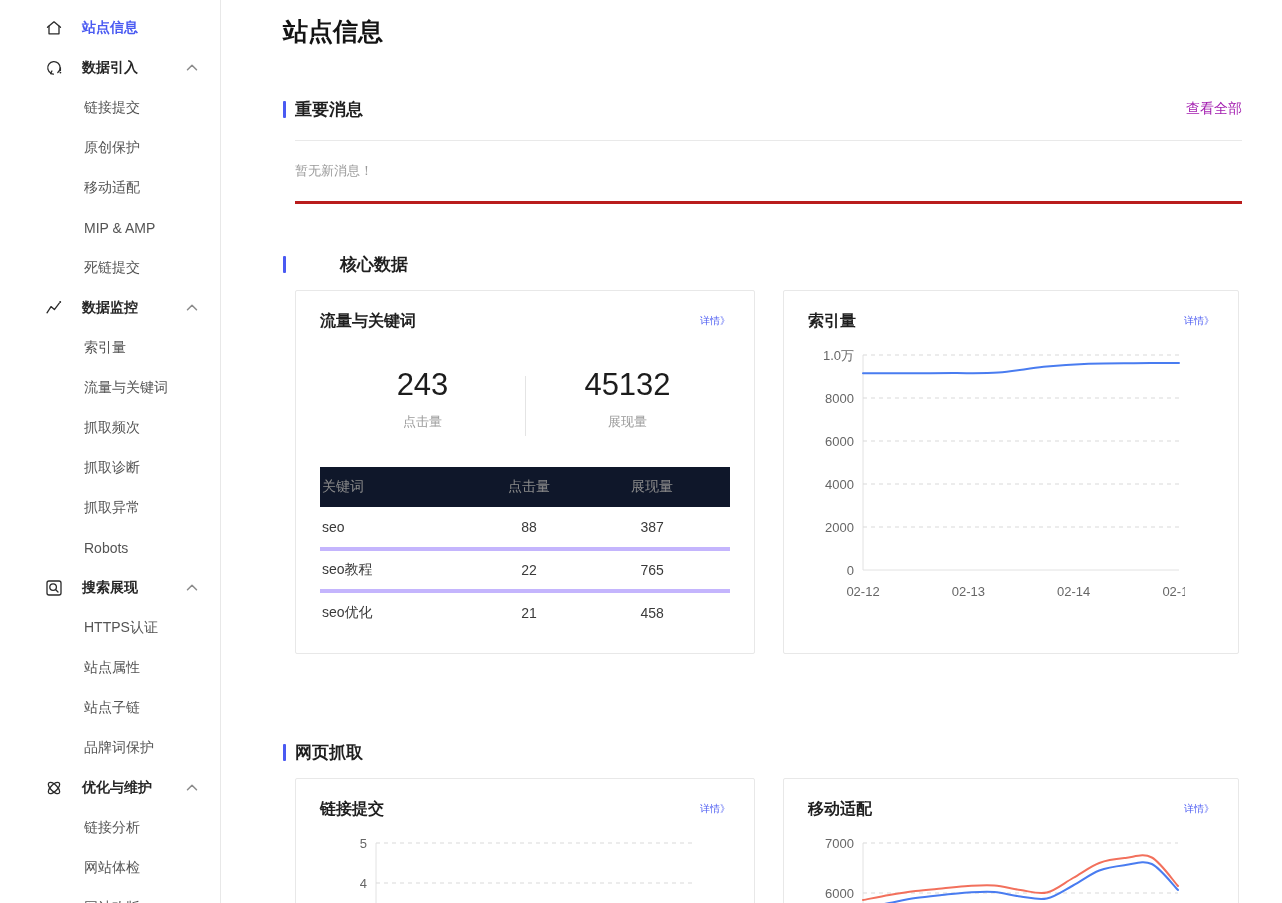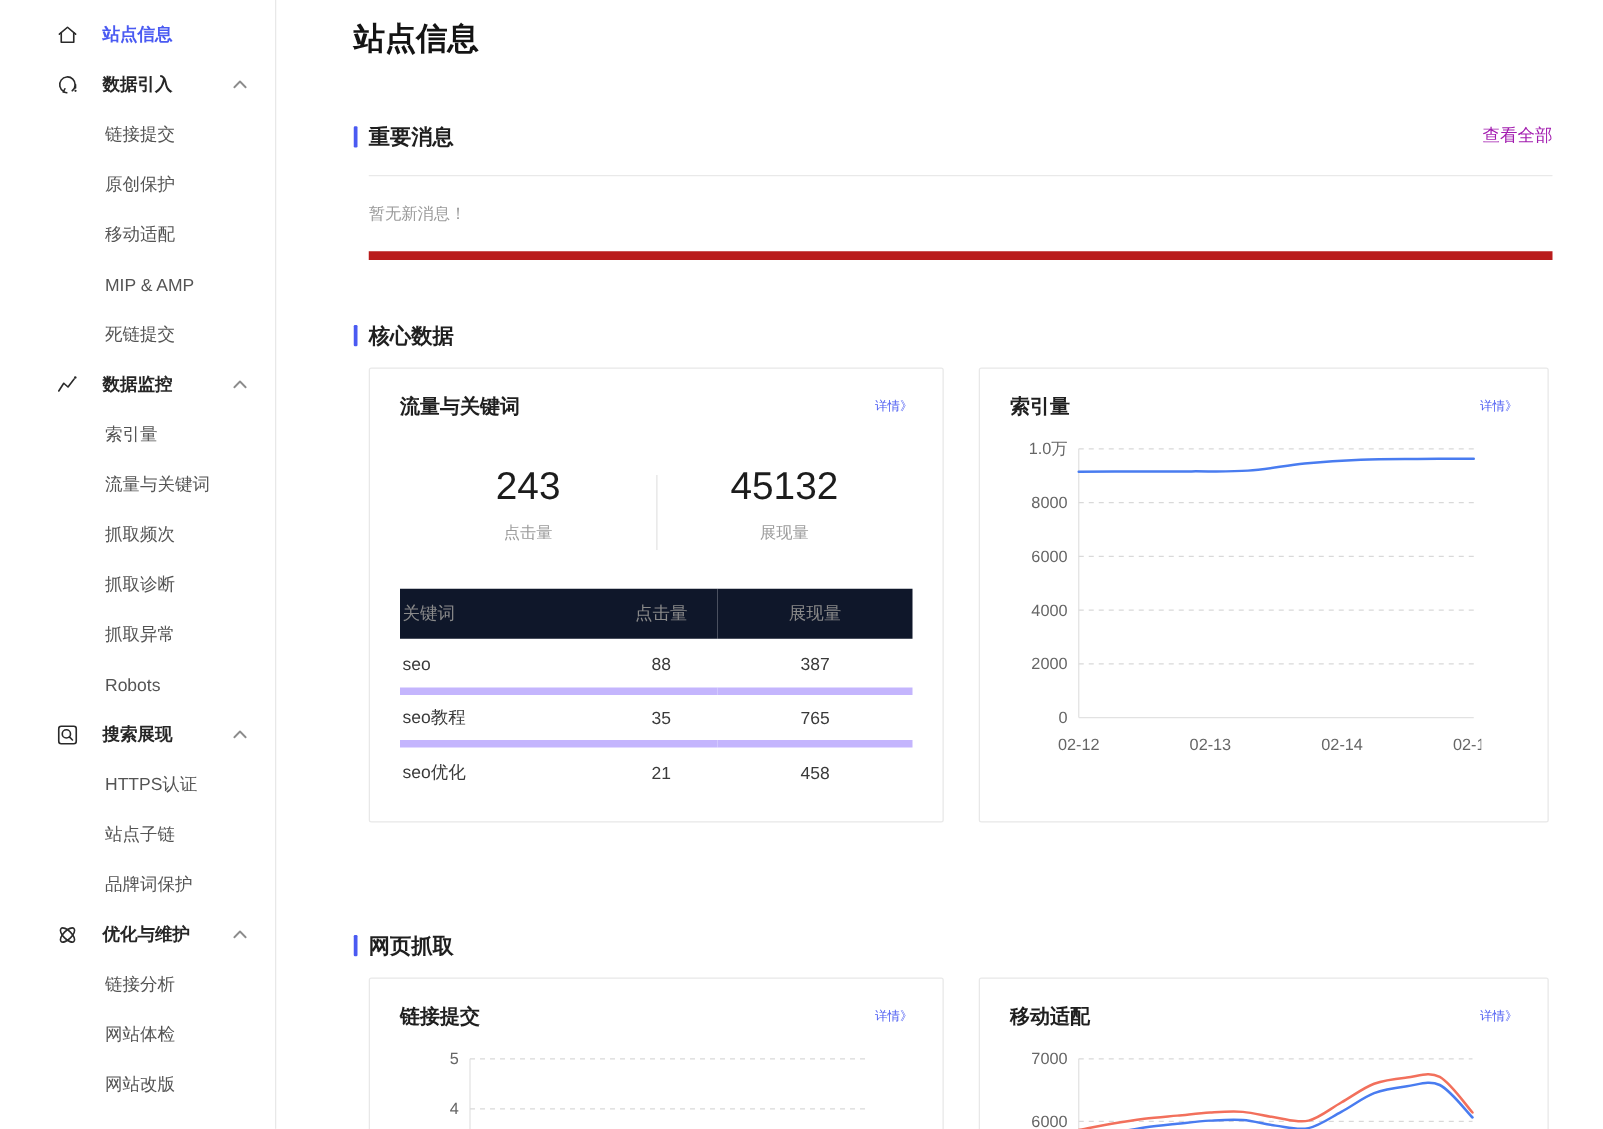--- a/index.html
+++ b/index.html
@@ -22,24 +22,24 @@
   .main { position:absolute; left:283px; top:0; width:959px; }
   .page-title { margin-top:14px; font-size:25px; line-height:34px; font-weight:bold; color:#141414; }
 
   .section-head { display:flex; align-items:center; height:20px;font-family:Liberation Mono, monospace; }
   .sec-bar { width:3px; height:17px; background:#4a5af2; border-radius:1px; margin-right:9px; }
   .sec-title { font-size:17px; font-weight:bold; color:#1f1f1f; }
   .sec-link { margin-left:auto; font-size:14px; color:#a21caf; cursor:pointer; }
 
   .sec-messages { margin-top:51px; }
   .msg-box { margin-left:12px; margin-top:21px; border-top:1px solid #e9e9e9;
-    border-bottom:7px solid #b91c1c; padding:21px 0; }
+    border-bottom:3px solid #b91c1c; padding:21px 0; }
   .msg-text { font-size:13px; color:#9a9a9a; }
 
-  .sec-core { margin-top:50px; }
+  .sec-core { margin-top:50px;gap:45px; }
   .sec-crawl { margin-top:88px; }
 
   .cards-row { display:flex; margin-left:12px; margin-top:16px; align-items:stretch; }
   .card { border:1px solid #e8e8e8; border-radius:2px; padding:20px 24px; background:#fff; }
   .card-a { width:460px; margin-right:28px; min-height:358px; }
   .card-b { width:456px; }
   .card-head { display:flex; align-items:center; height:20px; }
   .card-title { font-size:16px; font-weight:bold; color:#1f1f1f; }
   .card-link { margin-left:auto; font-size:10px; color:#4a5af2; cursor:pointer; }
 
@@ -47,21 +47,21 @@
   .stats { display:flex; position:relative; margin-top:35px; }
   .stat { flex:1; text-align:center; }
   .stat-num { font-size:31px; color:#1c1c1c; line-height:38px; }
   .stat-label { font-size:13px; color:#9b9b9b; margin-top:9px; }
   .stat-divider { position:absolute; left:50%; top:10px; height:60px; width:0;
     border-left:1px solid #e4e4e4; }
 
   
   .kw-table { width:100%; border-collapse:collapse; margin-top:36px; font-size:14px; }
   .kw-table th { background:#0f172a; font-weight:normal; color:#8a8a8a; height:40px; }
-  .kw-table td { height:42px; color:#3a3a3a; border-bottom:6px solid #c4b5fd; }
+  .kw-table td { height:42px; color:#3a3a3a; border-bottom:4px solid #c4b5fd; }
   .kw-table tr:last-child td { border-bottom:none; }
   .col-1 { width:40%; text-align:left; padding-left:2px; }
   .col-2 { width:22%; text-align:center; }
   .col-3 { width:38%; text-align:center; }
 
   .chart-wrap { margin-top:14px; }
   .chart-wrap svg { display:block; }
   .tick-label { font-size:13px; fill:#666; }
 </style>
 </head>
@@ -121,20 +121,21 @@
           <circle cx="9.1" cy="9.1" r="3.3" fill="none" stroke="#2a2a2a" stroke-width="1.3" stroke-linecap="round" stroke-linejoin="round"></circle>
           <path d="M11.5 11.5 L14 14" fill="none" stroke="#2a2a2a" stroke-width="1.3" stroke-linecap="round" stroke-linejoin="round"></path>
         </svg>
       </span>
       <span class="group-label">搜索展现</span>
       <span class="chevron"><svg width="20" height="20" viewBox="0 0 20 20">
           <path d="M5.5 11.8 L10 7.2 L14.5 11.8" fill="none" stroke="#8c8c8c" stroke-width="1.5" stroke-linecap="round" stroke-linejoin="round"></path>
         </svg></span>
     </div>
     <div class="side-row sub-row">HTTPS认证</div>
+    <div class="side-row sub-row">站点属性</div>
     <div class="side-row sub-row">站点子链</div>
     <div class="side-row sub-row">品牌词保护</div>
     <div class="side-row group-row">
       <span class="icon-cell">
         <svg width="20" height="20" viewBox="0 0 20 20">
           <ellipse cx="10" cy="10" rx="7.3" ry="3.3" transform="rotate(45 10 10)" fill="none" stroke="#2a2a2a" stroke-width="1.3" stroke-linecap="round" stroke-linejoin="round"></ellipse>
           <ellipse cx="10" cy="10" rx="7.3" ry="3.3" transform="rotate(-45 10 10)" fill="none" stroke="#2a2a2a" stroke-width="1.3" stroke-linecap="round" stroke-linejoin="round"></ellipse>
         </svg>
       </span>
       <span class="group-label">优化与维护</span>
@@ -192,21 +193,21 @@
             </tr>
           </thead>
           <tbody>
             <tr>
               <td class="col-1">seo</td>
               <td class="col-2">88</td>
               <td class="col-3">387</td>
             </tr>
             <tr>
               <td class="col-1">seo教程</td>
-              <td class="col-2">35</td>
+              <td class="col-2">22</td>
               <td class="col-3">765</td>
             </tr>
             <tr>
               <td class="col-1">seo优化</td>
               <td class="col-2">21</td>
               <td class="col-3">458</td>
             </tr>
           </tbody>
         </table>
     </div>

